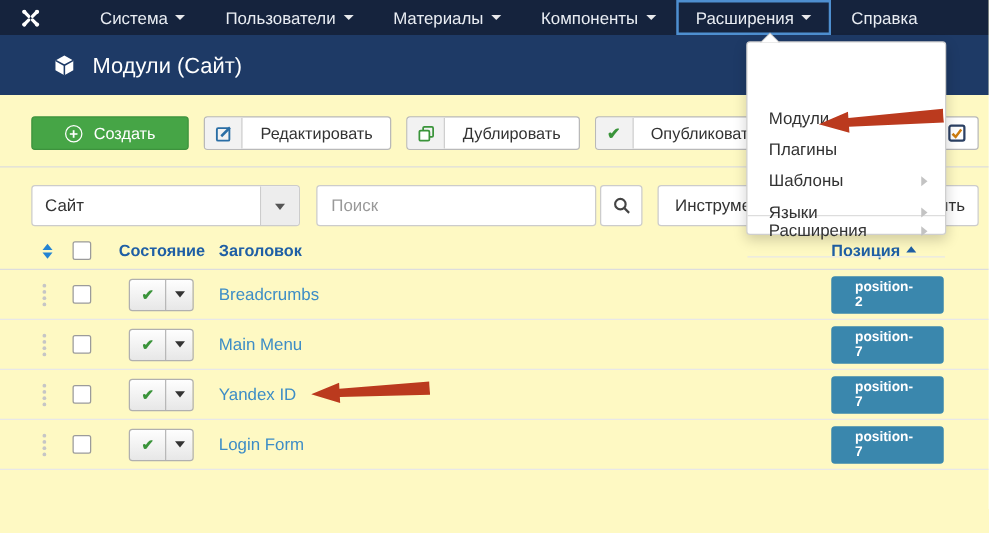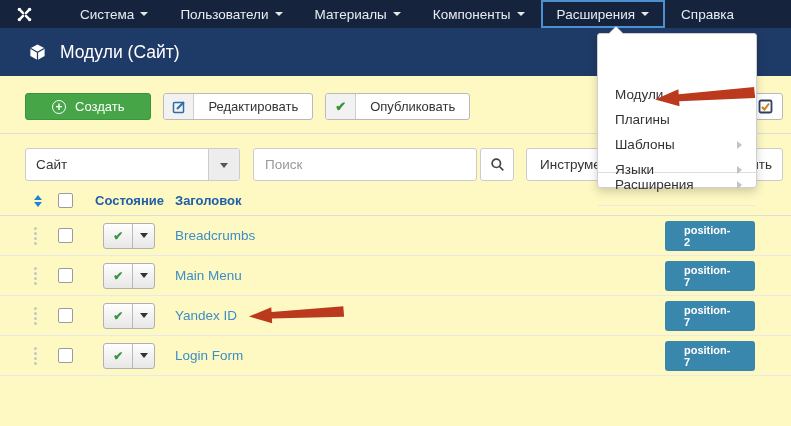--- a/index.html
+++ b/index.html
@@ -14,21 +14,21 @@
   
   .topbar{position:absolute;top:0;left:0;right:0;height:28px;background:var(--topbar-bg);
     display:flex;align-items:stretch;color:#e9edf3;font-size:13.5px}
   .logo-wrap{width:64px;display:flex;align-items:center;justify-content:flex-start;padding-left:16px}
   .nav-item{display:flex;align-items:center;gap:6px;padding:0 16px;cursor:pointer}
   .nav-item.active{box-shadow:inset 0 0 0 2px var(--active-outline)}
   .caret-down{width:0;height:0;border:4px solid transparent;border-top:4px solid rgba(255,255,255,.9);margin-top:4px}
 
   
   .titlebar{position:absolute;top:28px;left:0;right:0;height:48px;background:var(--titlebar-bg);
-    color:#fff;display:flex;align-items:center;gap:13px;padding-left:28px;font-size:17.5px}
+    color:#fff;display:flex;align-items:center;gap:13px;padding-left:42px;font-size:17.5px}
 
   
   .toolbar{position:absolute;top:93px;left:25px;right:8px;height:27px;display:flex;gap:12px;align-items:center}
   .btn-green{height:27px;display:flex;align-items:center;gap:9px;padding:0 26px;background:var(--accent-green);
     border:1px solid #3d923d;border-radius:3px;color:#fff;font-size:13px;cursor:pointer}
   .plus-ic{width:14px;height:14px;border:1px solid #fff;border-radius:50%;font-size:12px;line-height:12px;text-align:center;font-weight:bold}
   .btn-split{height:27px;display:flex;align-items:stretch;border:1px solid #b9b9b9;border-radius:3px;overflow:hidden;background:#fff;cursor:pointer}
   .btn-split .ic{width:30px;background:#f2f2f2;border-right:1px solid #cfcfcf;display:flex;align-items:center;justify-content:center}
   .btn-split .lbl{display:flex;align-items:center;padding:0 14px;font-size:13px;color:#333}
   .check-glyph{color:#3a943a;font-size:13px;font-weight:bold}
@@ -163,20 +163,29 @@
       <span class="ic">
         <svg width="14" height="14" viewBox="0 0 14 14">
             <rect x="1.5" y="2.5" width="10" height="10" rx="1" fill="none" stroke="#2a6ea5" stroke-width="1.5"></rect>
             <path d="M5 9 L12 2" stroke="#2a6ea5" stroke-width="2"></path>
           </svg>
       </span>
       <span class="lbl">Редактировать</span>
     </button>
     <button class="btn-split">
       <span class="ic">
+        <svg width="14" height="14" viewBox="0 0 14 14" fill="none" stroke="#3a943a" stroke-width="1.4">
+            <rect x="4.5" y="1.5" width="8" height="8" rx="1"></rect>
+            <rect x="1.5" y="4.5" width="8" height="8" rx="1" fill="#fff"></rect>
+          </svg>
+      </span>
+      <span class="lbl">Дублировать</span>
+    </button>
+    <button class="btn-split">
+      <span class="ic">
           <span class="check-glyph">✔</span>
         </span>
       <span class="lbl">Опубликовать</span>
     </button>
     <button class="btn-checkin">
       <span style="display:flex">
         <svg width="15" height="15" viewBox="0 0 15 15" fill="none">
             <rect x="1.5" y="1.5" width="12" height="12" rx="1.5" stroke="#2c4164" stroke-width="1.8"></rect>
             <path d="M4 8 L6.5 10.5 L11 4.5" stroke="#cf7d0e" stroke-width="2"></path>
           </svg>
@@ -212,20 +221,24 @@
 
   <div class="table">
     <div class="thead">
       <span class="sort-icon">
           <span class="up"></span>
           <span class="dn"></span>
         </span>
       <span class="checkbox"></span>
       <a class="th-link">Состояние</a>
       <a class="th-link">Заголовок</a>
+      <span class="pos-header">
+        <a class="th-link">Позиция</a>
+        <span class="asc-arrow"></span>
+      </span>
     </div>
 
       <div class="trow">
         <span class="drag">
           <i></i>
           <i></i>
           <i></i>
           <i></i>
         </span>
         <span class="checkbox"></span>

